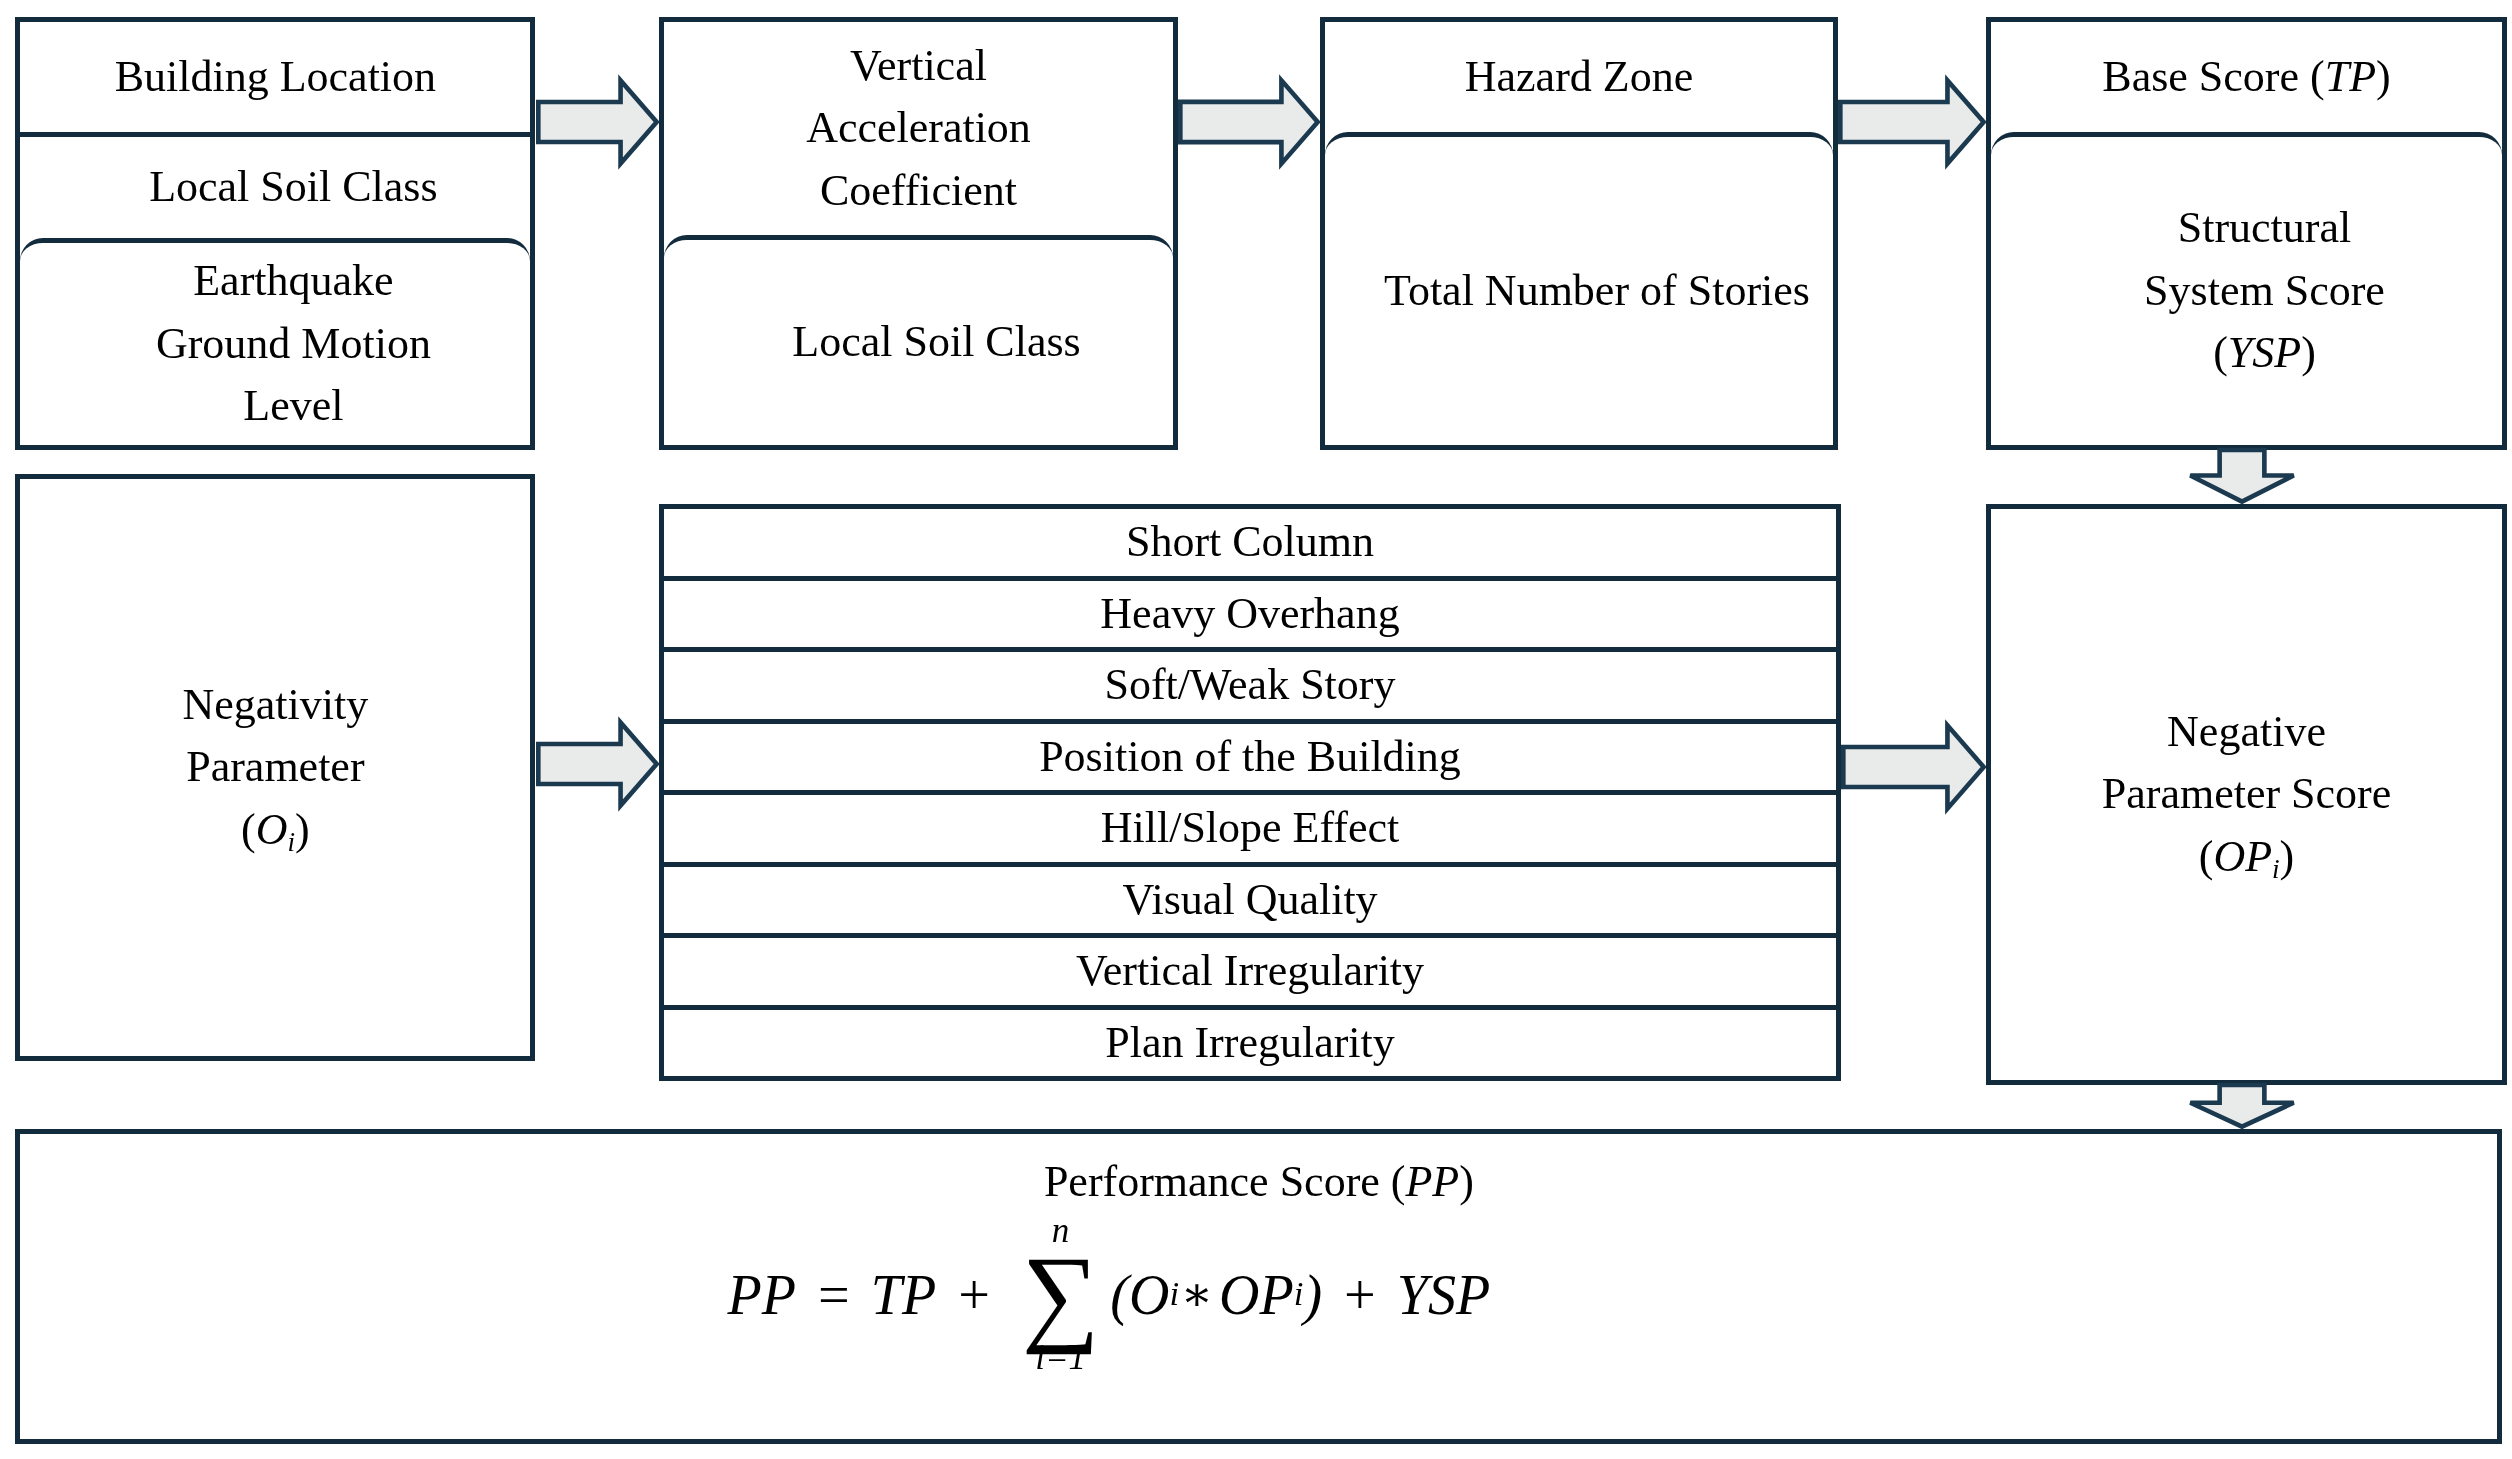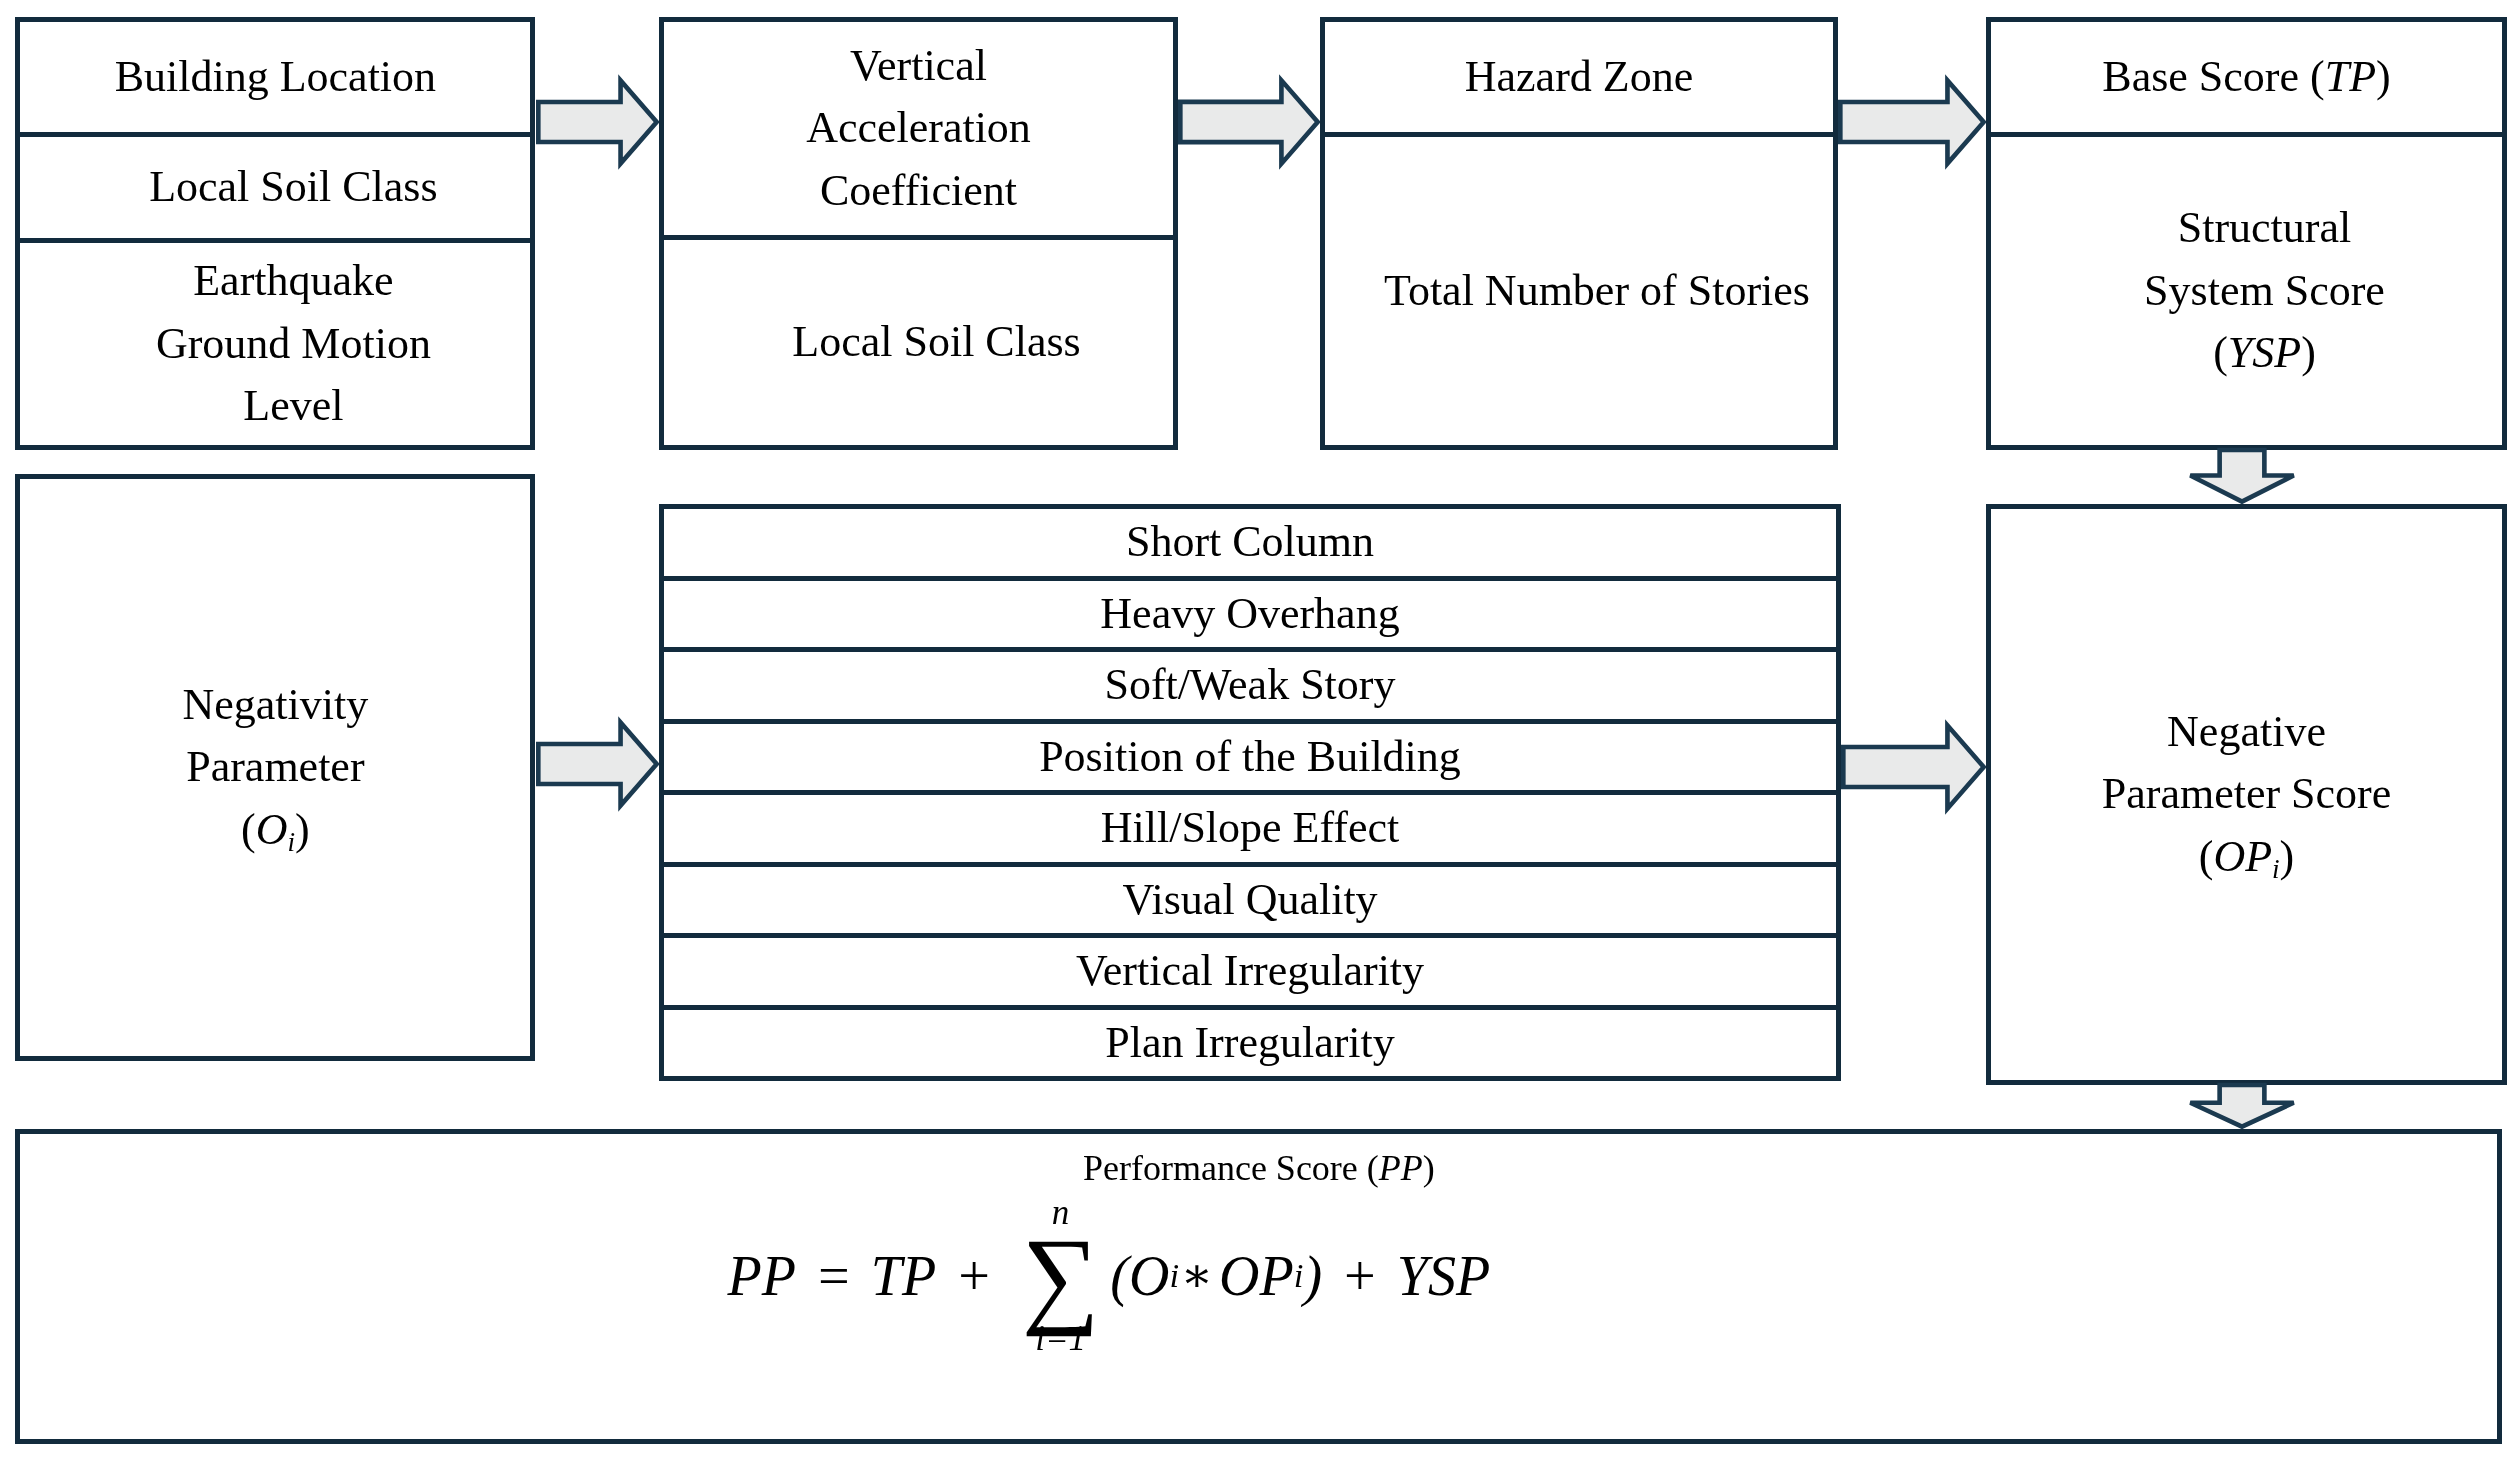--- a/index.html
+++ b/index.html
@@ -16,39 +16,39 @@
     overflow:hidden;
   }
   .box{
     position:absolute;background:var(--paper);border:5.4px solid var(--ink);
     box-sizing:border-box;display:flex;flex-direction:column;
   }
   .cell{
     display:flex;align-items:center;justify-content:center;text-align:center;
     box-sizing:border-box;flex:0 0 auto;
   }
-  .cell.grow{flex:1 1 auto;}
+  .cell.grow{flex:1 1 auto;border-radius:23px;}
   .cell.divided{border-top:5.4px solid var(--ink);padding-left:36px;}
   .row{
     flex:1 1 0;display:flex;align-items:center;justify-content:center;
     text-align:center;box-sizing:border-box;
   }
   .row + .row{border-top:5.4px solid var(--ink);}
   .lbl{font-size:44px;line-height:1.42;display:inline-block;}
   .ln{display:block;}
   .it{font-style:italic;}
   .sb{font-style:italic;font-size:0.62em;vertical-align:-0.24em;}
   .arrow{position:absolute;}
   .arrow svg{display:block;overflow:visible;}
   
   .perf{
     position:absolute;background:var(--paper);border:5.4px solid var(--ink);
     box-sizing:border-box;display:flex;flex-direction:column;align-items:center;
   }
-  .perf-title{font-size:36px;margin-top:13px;line-height:1.2;}
+  .perf-title{font-size:44px;margin-top:22px;line-height:1.2;}
   .frow{
     display:flex;align-items:center;justify-content:center;
     font-size:56px;margin-top:4.6px;transform:translateX(-150px);line-height:1;
   }
   .frow .op{margin:0 18.5px;}
   .frow .star{margin:0 6.2px 0 1.5px;font-size:0.85em;}
   .sumstack{display:flex;flex-direction:column;align-items:center;margin:0 10.8px;}
   .sumstack .lim{font-size:35px;line-height:1.05;}
   .sigma{font-size:109px;line-height:0.82;font-style:normal;}
 </style>

